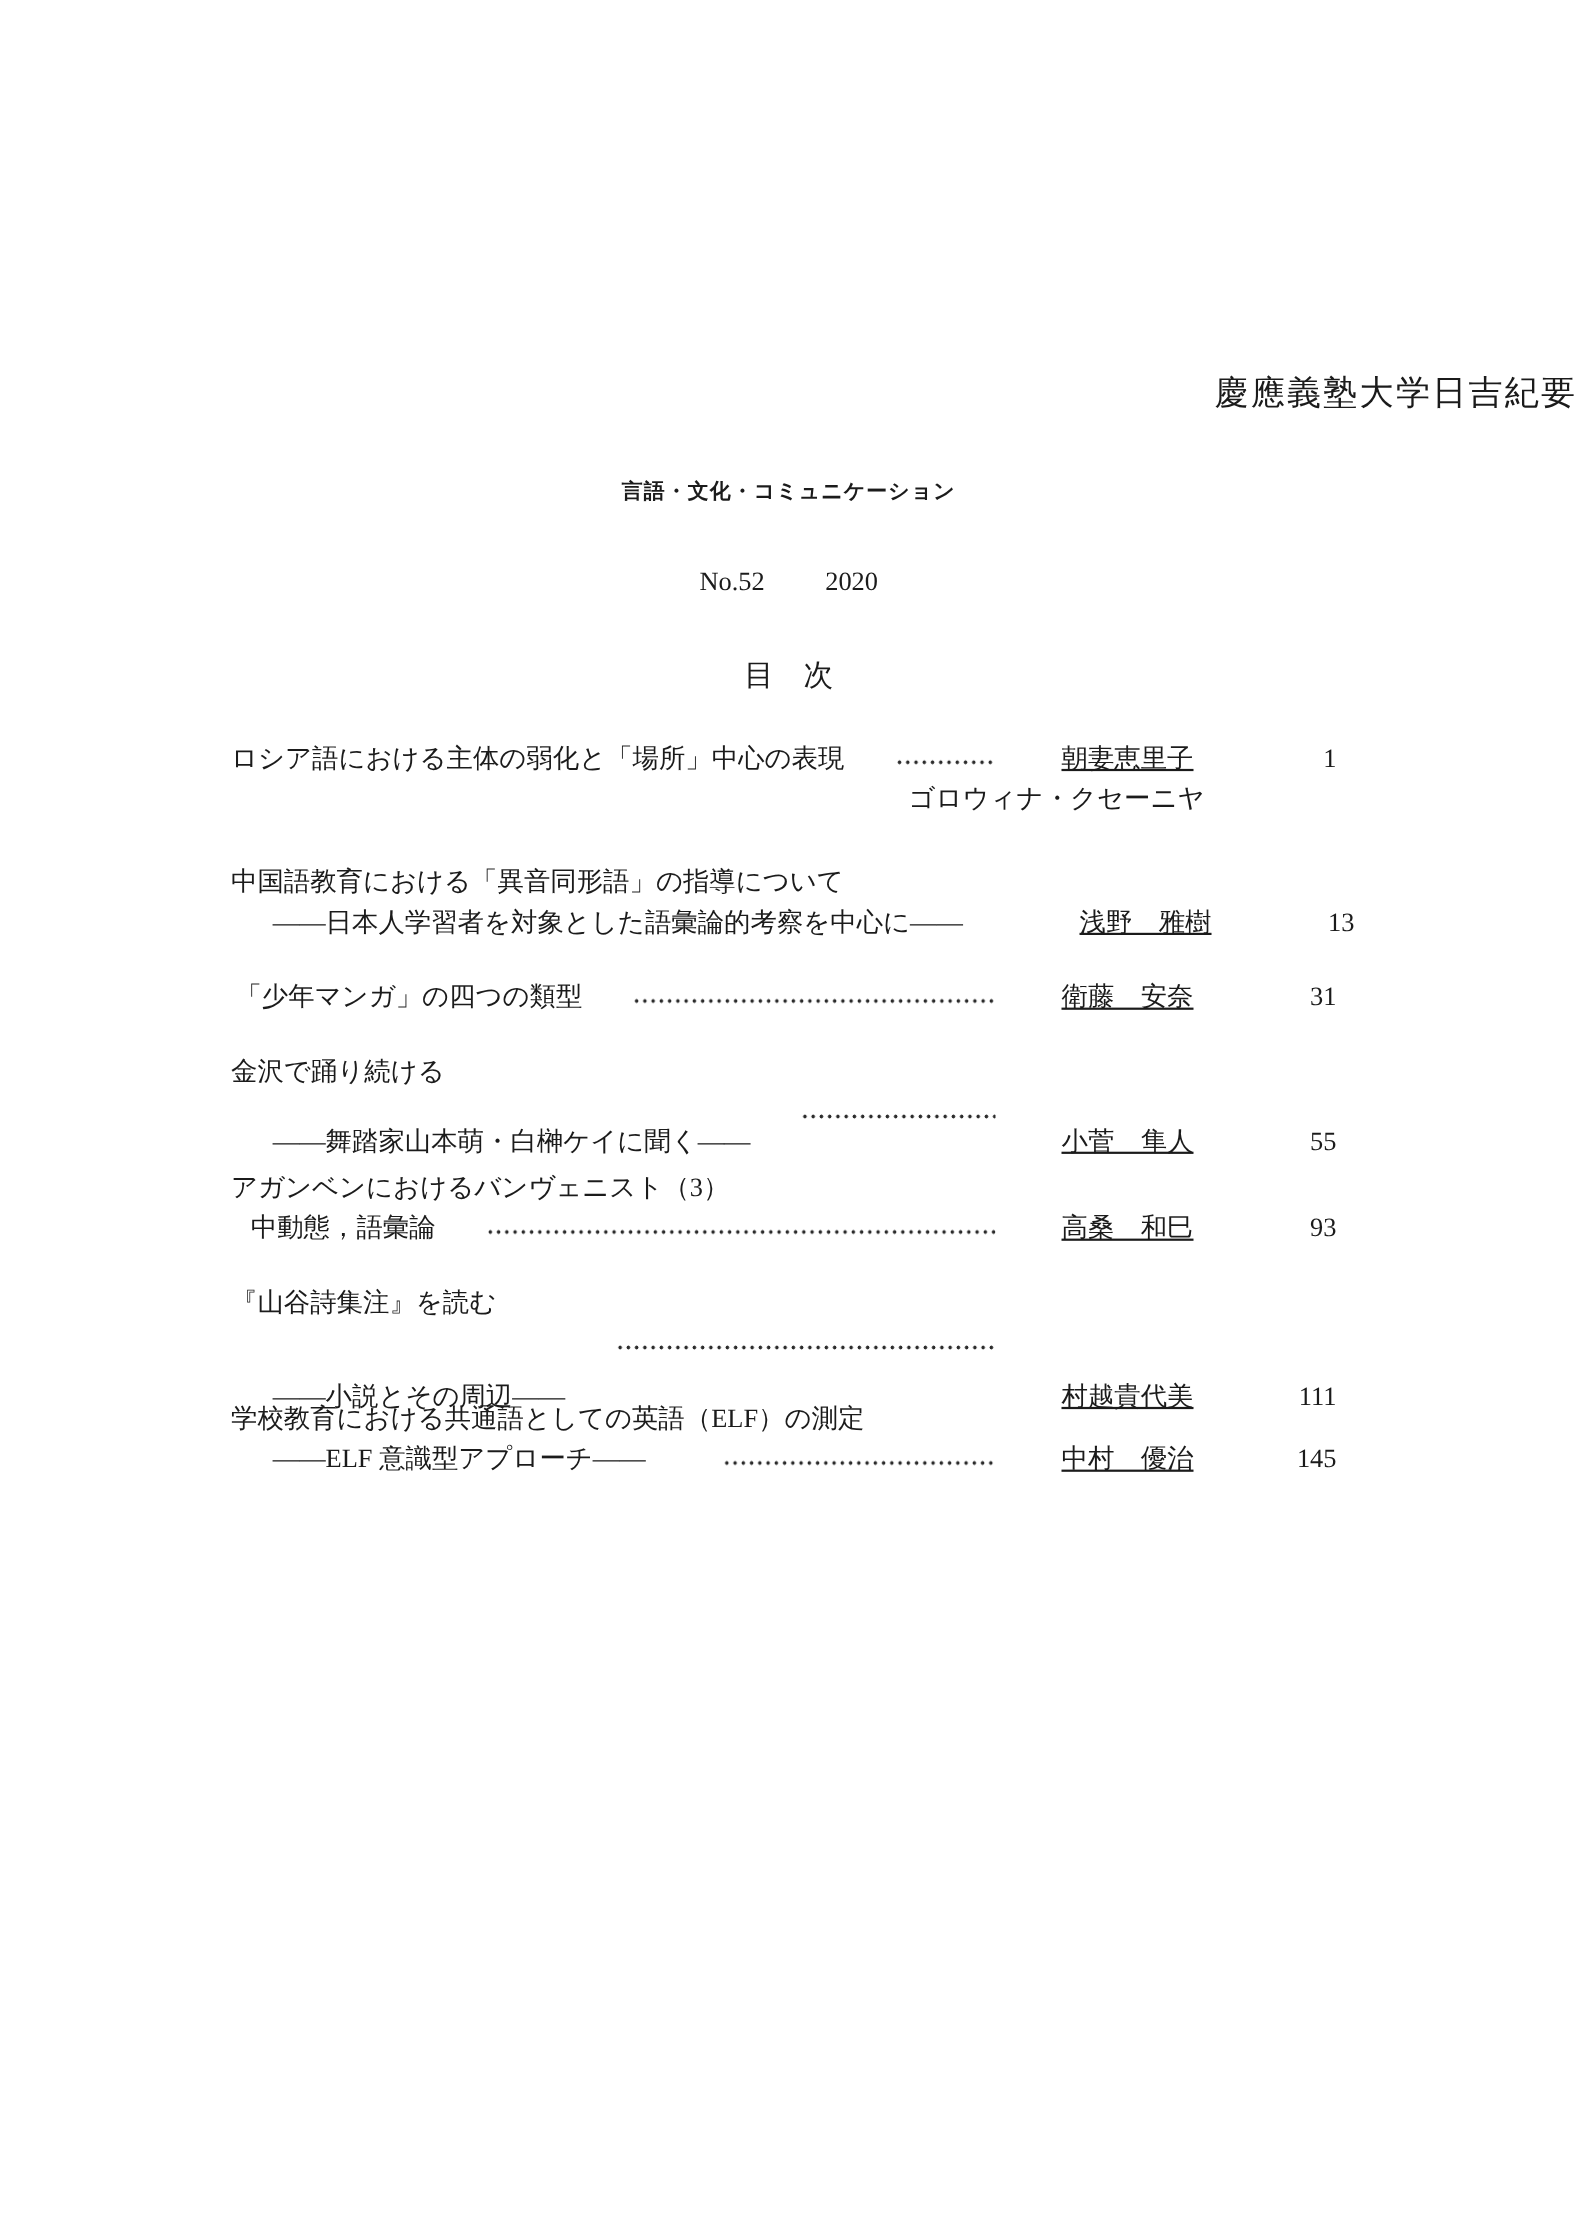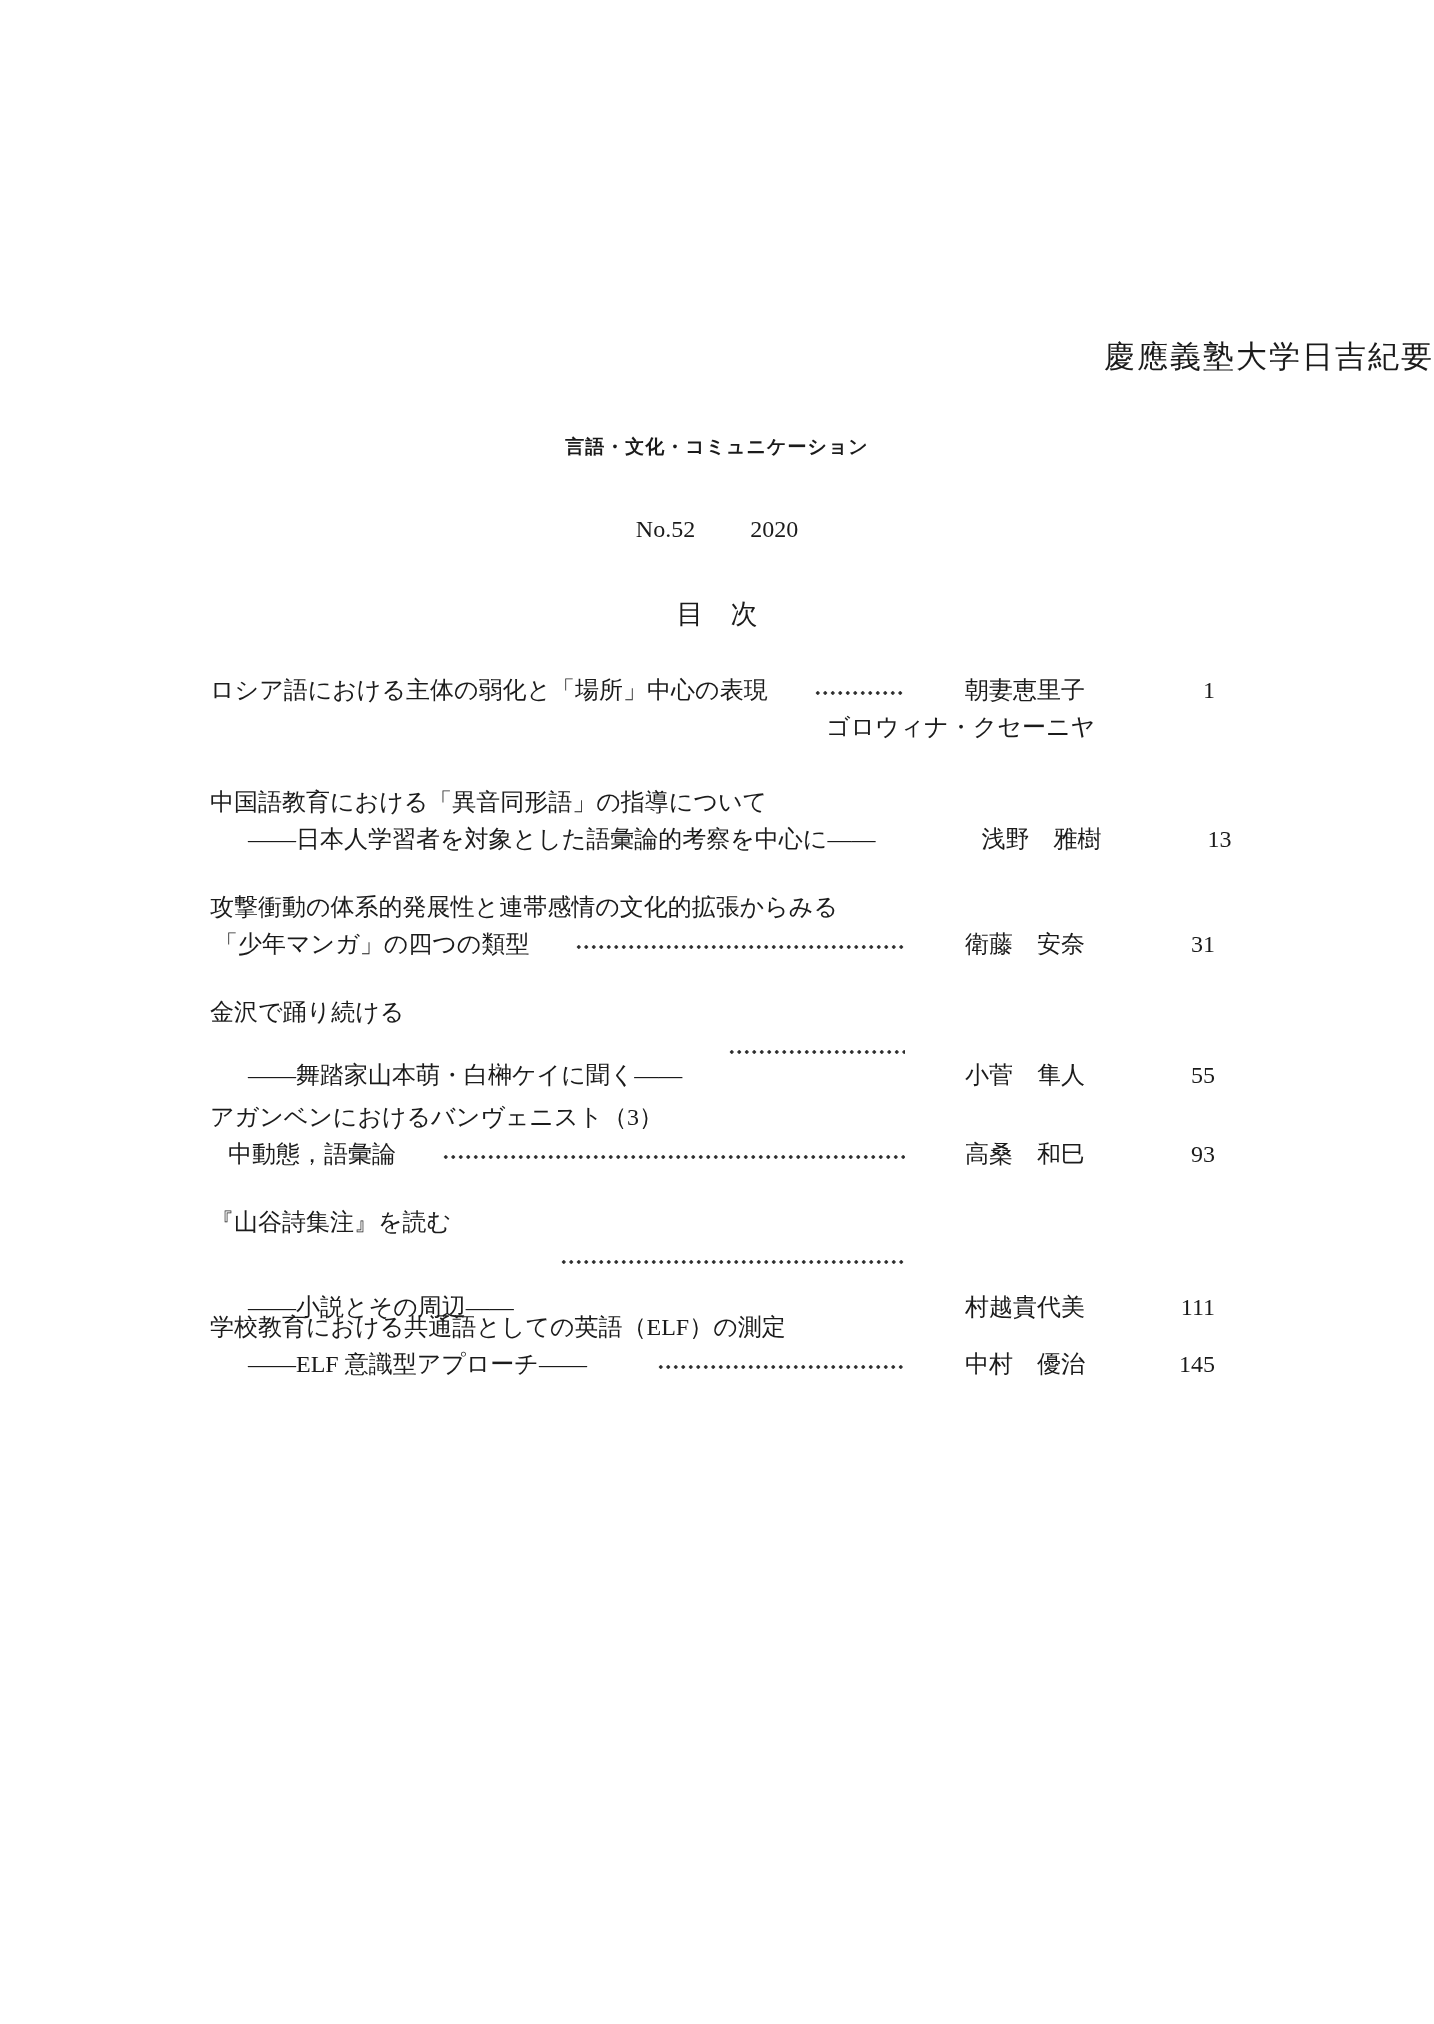--- a/index.html
+++ b/index.html
@@ -64,20 +64,21 @@
   .t { white-space: pre; flex: 0 0 auto; }
   .dots {
     flex: 1 1 auto;
     align-self: stretch;
     margin: 0 20px 0 6px;
     background: radial-gradient(circle, #2b2b2b 1.4px, transparent 1.9px) 0 58% / 7.5px 7.5px repeat-x;
   }
   .author {
     flex: 0 0 130px;
     white-space: pre;
+    text-decoration: underline;
   }
   .pagecol {
     flex: 0 0 80px;
     text-align: right;
     white-space: pre;
   }
   .spacer { flex: 1 1 auto; }
   .coauthor { flex: 0 0 auto; white-space: pre; }
 </style>
 </head>
@@ -110,23 +111,20 @@
           <span class="t">中国語教育における「異音同形語」の指導について</span>
         </div>
         <div class="line">
           <span class="t" style="padding-left: 38px;">——日本人学習者を対象とした語彙論的考察を中心に——</span>
           <span class="dots"></span>
           <span class="author">浅野　雅樹</span>
           <span class="pagecol">13</span>
         </div>
       </div>
       <div class="entry">
-        <div class="line">
-          <span class="t">攻撃衝動の体系的発展性と連帯感情の文化的拡張からみる</span>
-        </div>
         <div class="line">
           <span class="t" style="padding-left: 4px;">「少年マンガ」の四つの類型</span>
           <span class="dots"></span>
           <span class="author">衛藤　安奈</span>
           <span class="pagecol">31</span>
         </div>
       </div>
       <div class="entry">
         <div class="line">
           <span class="t">金沢で踊り続ける</span>

